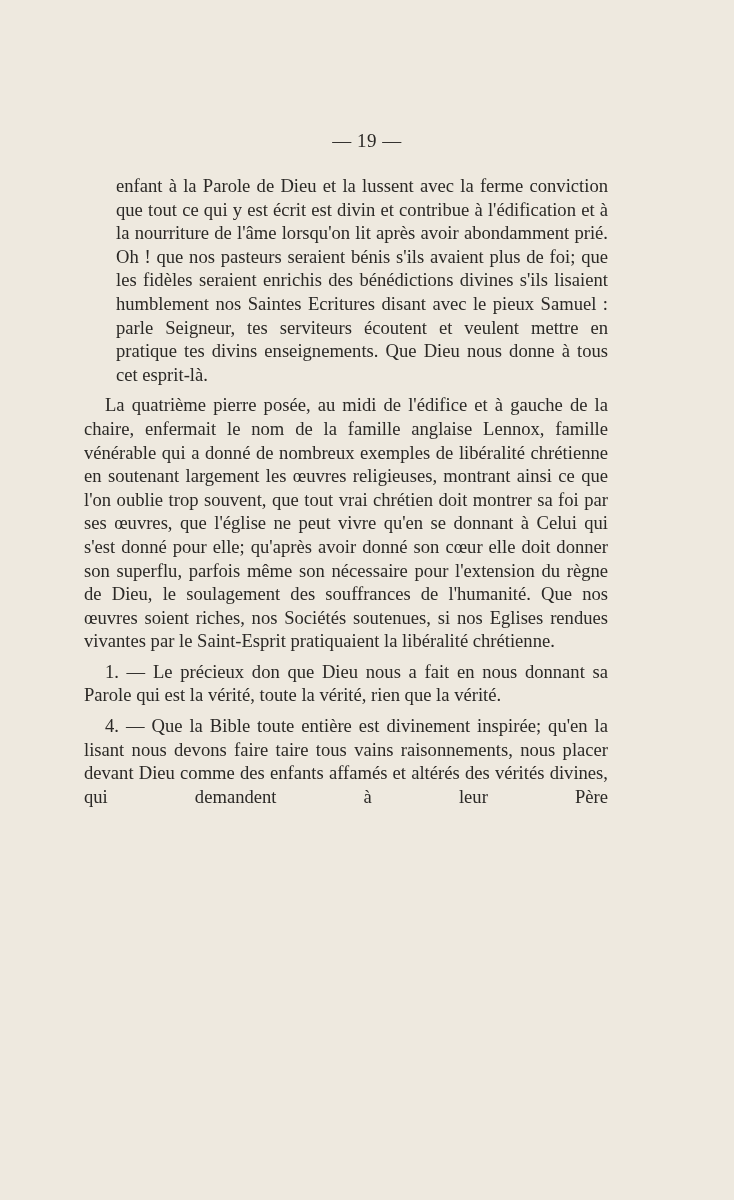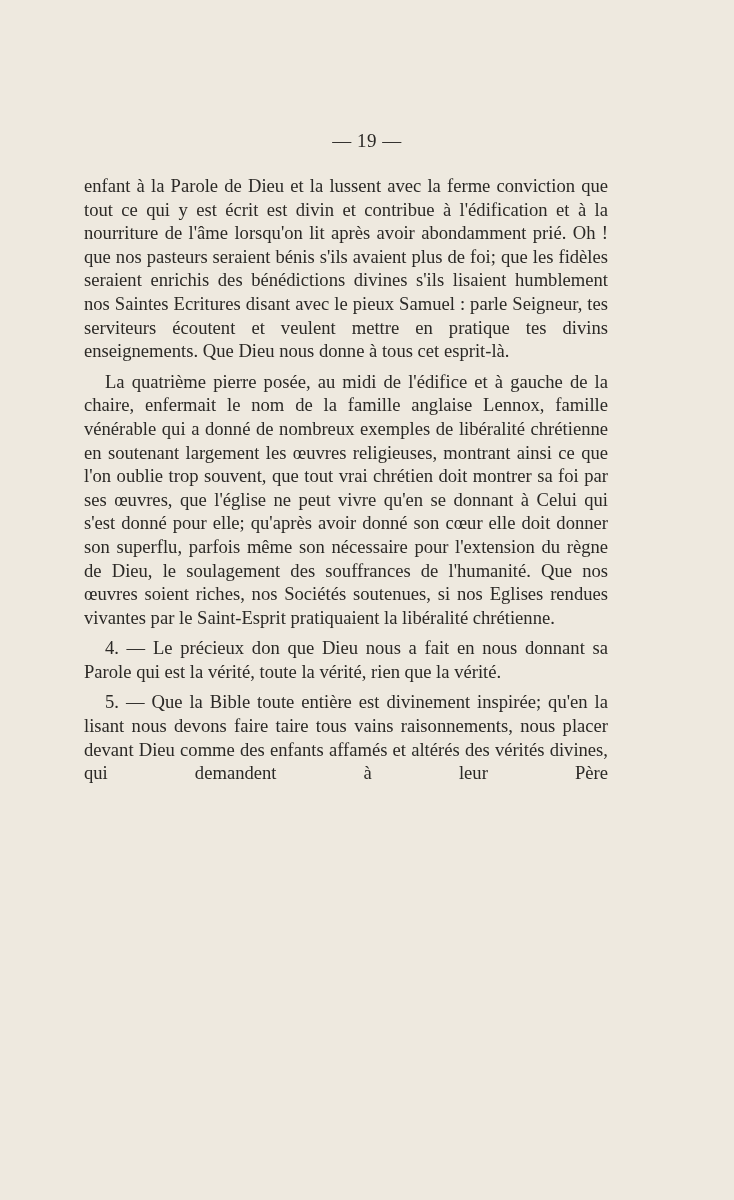--- a/index.html
+++ b/index.html
@@ -14,27 +14,27 @@
     position:absolute; top:130px; left:0; width:734px;
     text-align:center; font-size:19px; letter-spacing:0.5px;
   }
   .body-text {
     position:absolute; top:174px; left:84px; width:524px;
     font-size:18.6px; line-height:23.6px;
     text-align:justify; text-align-last:auto;
     hyphens:none;
   }
   .body-text p { margin:0 0 7px 0; text-indent:21px; }
-  .body-text p.cont { text-indent:0; }
+  .body-text p.cont { text-indent:0;margin-left:32px; }
   .body-text p.last-open { text-align-last:justify; }
 </style>
 </head>
 <body>
 
 <div class="page">
   <div class="folio">— 19 —</div>
   <div class="body-text">
     <p class="cont">enfant à la Parole de Dieu et la lussent avec la ferme conviction que tout ce qui y est écrit est divin et contribue à l'édification et à la nourriture de l'âme lorsqu'on lit après avoir abondamment prié. Oh ! que nos pasteurs seraient bénis s'ils avaient plus de foi; que les fidèles seraient enrichis des bénédictions divines s'ils lisaient humblement nos Saintes Ecritures disant avec le pieux Samuel : parle Seigneur, tes serviteurs écoutent et veulent mettre en pratique tes divins enseignements. Que Dieu nous donne à tous cet esprit-là.</p>
     <p>La quatrième pierre posée, au midi de l'édifice et à gauche de la chaire, enfermait le nom de la famille anglaise Lennox, famille vénérable qui a donné de nombreux exemples de libéralité chrétienne en soutenant largement les œuvres religieuses, montrant ainsi ce que l'on oublie trop souvent, que tout vrai chrétien doit montrer sa foi par ses œuvres, que l'église ne peut vivre qu'en se donnant à Celui qui s'est donné pour elle; qu'après avoir donné son cœur elle doit donner son superflu, parfois même son nécessaire pour l'extension du règne de Dieu, le soulagement des souffrances de l'humanité. Que nos œuvres soient riches, nos Sociétés soutenues, si nos Eglises rendues vivantes par le Saint-Esprit pratiquaient la libéralité chrétienne.</p>
-    <p>4. — Le précieux don que Dieu nous a fait en nous donnant sa Parole qui est la vérité, toute la vérité, rien que la vérité.</p>
-    <p class="last-open">5. — Que la Bible toute entière est divinement inspirée; qu'en la lisant nous devons faire taire tous vains raisonnements, nous placer devant Dieu comme des enfants affamés et altérés des vérités divines, qui demandent à leur Père</p>
+    <p>1. — Le précieux don que Dieu nous a fait en nous donnant sa Parole qui est la vérité, toute la vérité, rien que la vérité.</p>
+    <p class="last-open">4. — Que la Bible toute entière est divinement inspirée; qu'en la lisant nous devons faire taire tous vains raisonnements, nous placer devant Dieu comme des enfants affamés et altérés des vérités divines, qui demandent à leur Père</p>
   </div>
 </div>
 
 </body></html>

